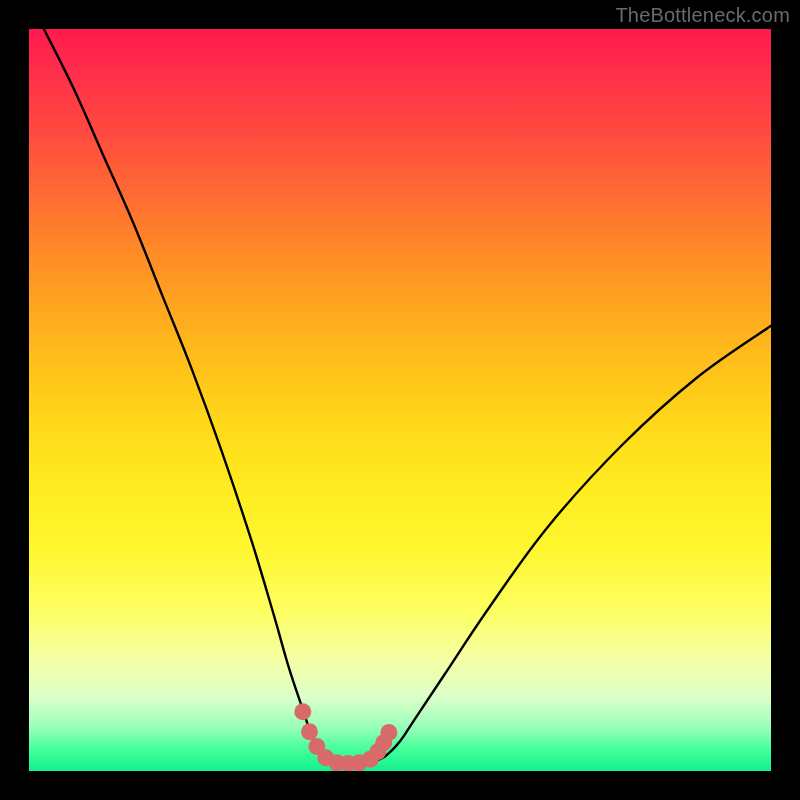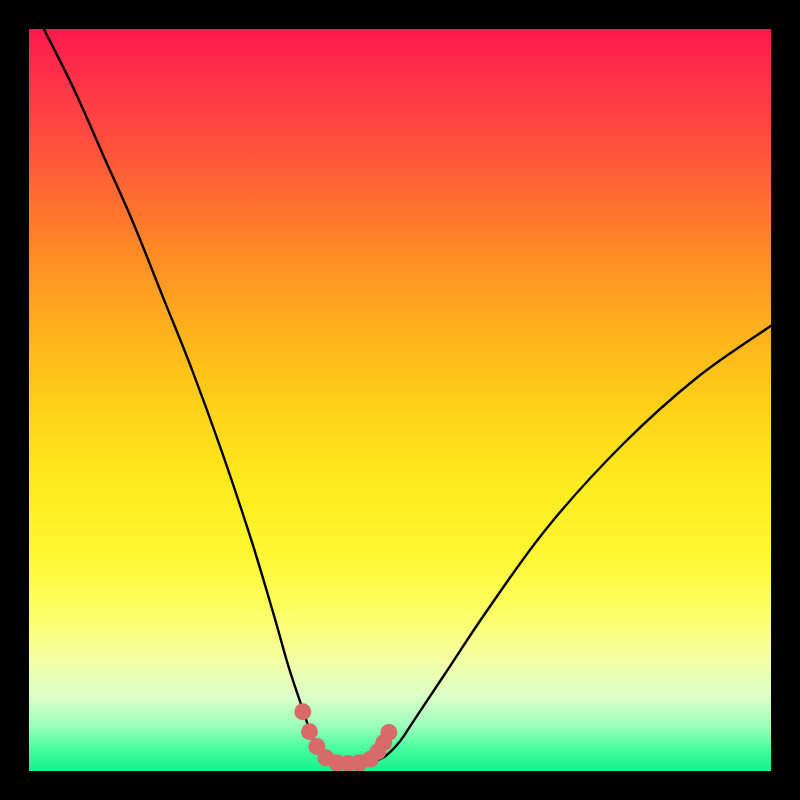--- a/index.html
+++ b/index.html
@@ -71,20 +71,21 @@
     width: 742px;
     height: 742px;
     overflow: visible;
   }
 </style>
 </head>
 <body>
 
 <div class="frame">
 
+  <div class="watermark">TheBottleneck.com</div>
 
   <div class="plot">
     <div class="rainbow"></div>
 
     <svg class="curve" viewBox="0 0 742 742" preserveAspectRatio="none">
       <path id="main-curve" fill="none" stroke="#000" stroke-width="2.4" stroke-linecap="round" stroke-linejoin="round" d="M 14.84 0.00 C 20.18 10.68, 33.84 36.65, 44.52 59.36 C 55.20 82.07, 63.52 102.10, 74.20 126.14 C 84.88 150.18, 93.20 167.54, 103.88 192.92 C 114.56 218.30, 122.88 240.41, 133.56 267.12 C 144.24 293.83, 152.56 313.27, 163.24 341.32 C 173.92 369.37, 182.24 392.22, 192.92 422.94 C 203.60 453.66, 213.25 482.60, 222.60 511.98 C 231.95 541.36, 238.18 563.47, 244.86 586.18 C 251.54 608.89, 254.36 620.76, 259.70 638.12 C 265.04 655.48, 270.53 670.62, 274.54 682.64 C 278.55 694.66, 279.29 698.22, 281.96 704.90 C 284.63 711.58, 286.71 715.07, 289.38 719.74 C 292.05 724.41, 292.79 728.20, 296.80 730.87 C 300.81 733.54, 306.30 733.91, 311.64 734.58 C 316.98 735.25, 321.14 734.85, 326.48 734.58 C 331.82 734.31, 335.98 734.43, 341.32 733.10 C 346.66 731.76, 350.82 730.90, 356.16 727.16 C 361.50 723.42, 365.66 719.00, 371.00 712.32 C 376.34 705.64, 377.83 702.08, 385.84 690.06 C 393.85 678.04, 402.16 665.57, 415.52 645.54 C 428.88 625.51, 441.34 605.47, 460.04 578.76 C 478.74 552.05, 495.36 526.52, 519.40 497.14 C 543.44 467.76, 566.89 442.23, 593.60 415.52 C 620.31 388.81, 641.09 370.11, 667.80 348.74 C 694.51 327.37, 728.64 306.15, 742.00 296.80"></path>
       <g id="highlight-dots">
           <circle cx="273.80" cy="682.64" r="8.5" fill="#d86a6a"></circle>
           <circle cx="280.48" cy="702.67" r="8.5" fill="#d86a6a"></circle>
           <circle cx="287.90" cy="717.51" r="8.5" fill="#d86a6a"></circle>

